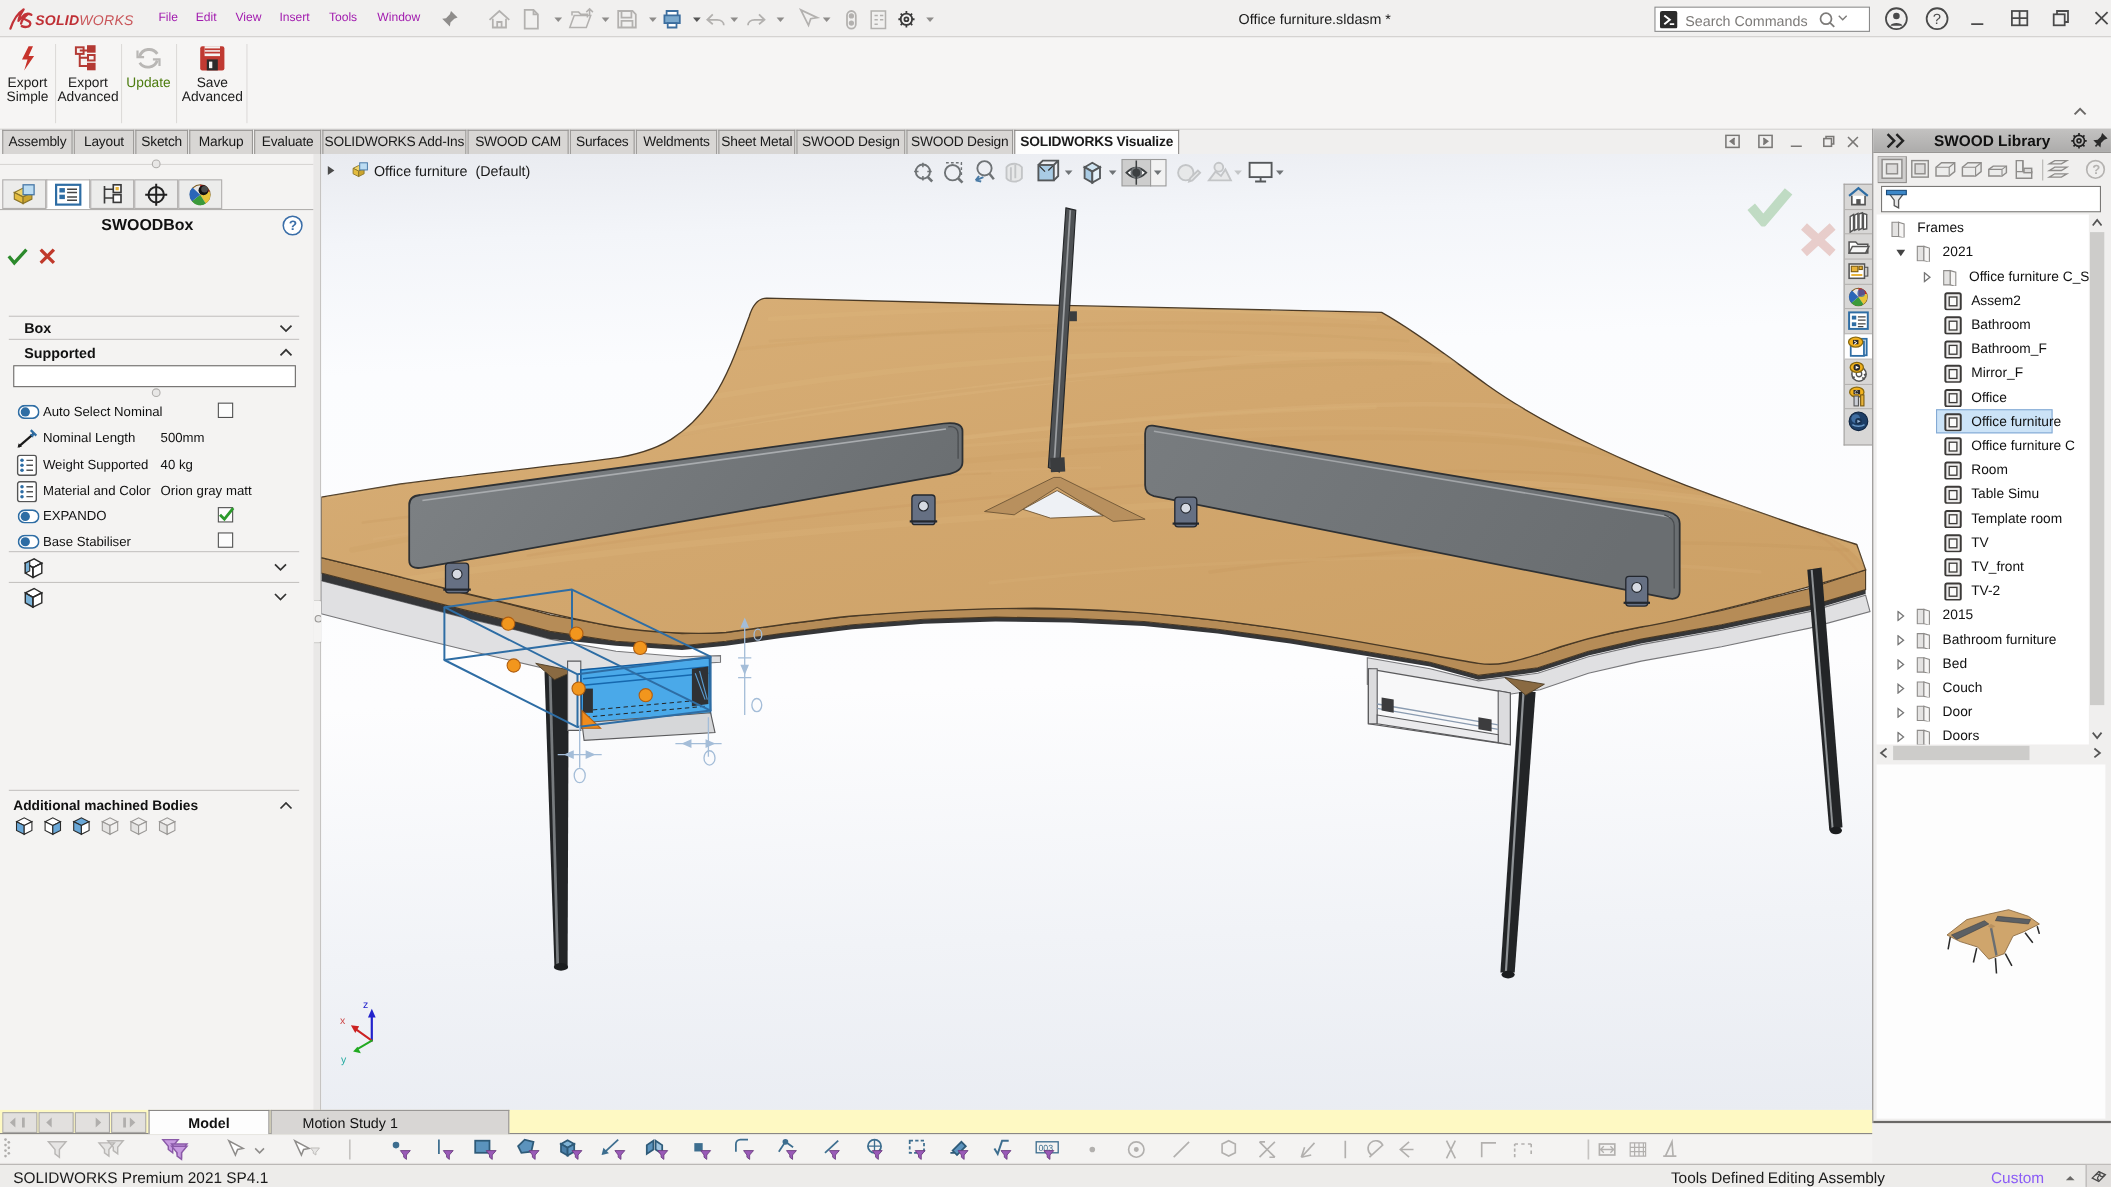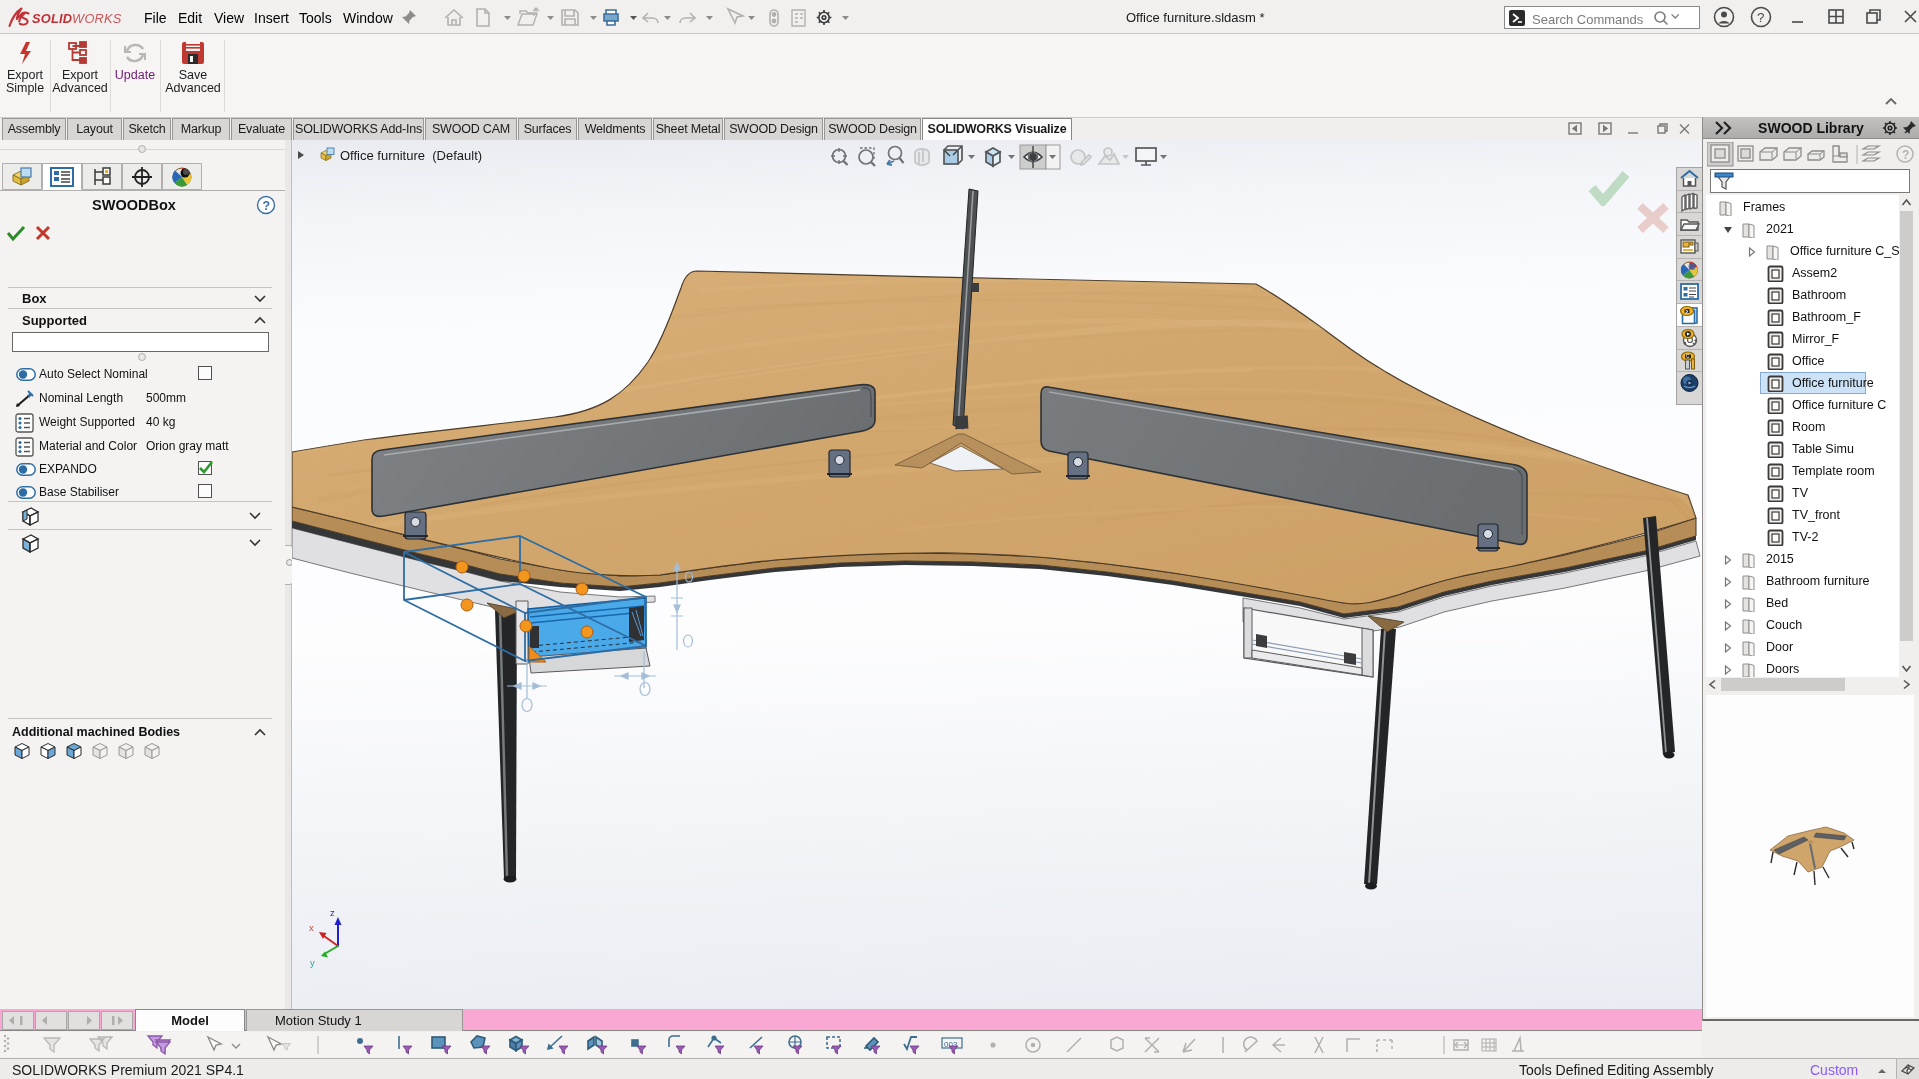--- a/index.html
+++ b/index.html
@@ -2,21 +2,21 @@
 <html><head>
 <meta charset="utf-8">
 <style>
 * { margin:0; padding:0; box-sizing:border-box; }
 html,body { width:1919px; height:1079px; overflow:hidden; font-family:"Liberation Sans",sans-serif; }
 #app { position:relative; width:1919px; height:1079px; background:#f0efee; }
 .abs { position:absolute; }
 
 
 #titlebar { position:absolute; left:0; top:0; width:1919px; height:34px; background:#f1f0ef; border-bottom:1px solid #c9c7c5; }
-#titlebar .menu { position:absolute; top:10px; font-size:14px; color:#000000; }
+#titlebar .menu { position:absolute; top:10px; font-size:11px; color:#a21caf; }
 #searchbox { position:absolute; left:1504px; top:6px; width:196px; height:23px; background:#fff; border:1px solid #8a8a8a; }
 
 
 #ribbon { position:absolute; left:0; top:34px; width:1919px; height:84px; background:#f6f5f4; border-bottom:1px solid #cecccb; }
 .rbtn { position:absolute; top:4px; text-align:center; font-size:12.5px; color:#1c1c1c; line-height:13px; }
 .rsep { position:absolute; top:6px; width:1px; height:72px; background:#dddbd9; }
 
 
 #tabrow { position:absolute; left:0; top:118px; width:1919px; height:22px; background:#f0efee; }
 .ctab { position:absolute; top:0; height:22px; background:#d8d6d4; border:1px solid #999795; border-bottom:none; font-size:12.5px; letter-spacing:-0.2px; white-space:nowrap; overflow:hidden; color:#1a1a1a; text-align:center; line-height:21px; }
@@ -44,21 +44,21 @@
 .tpcell svg { position:absolute; left:2px; top:1px; }
 .tpcell.active { background:#fff; }
 
 
 #rightpanel { position:absolute; left:1702px; top:117px; width:217px; height:904px; background:#f0efee; border-left:1px solid #8e8c8a; }
 #rphdr { position:absolute; left:0; top:0; width:216px; height:22px; background:linear-gradient(#c3c2c1,#adacab); border-bottom:1px solid #8e8c8a; }
 .treerow { position:absolute; left:0; width:196px; height:22px; font-size:12.5px; color:#111; white-space:nowrap; }
 .tico { position:absolute; top:2px; width:17px; height:17px; }
 
 
-#modeltabs { position:absolute; left:0; top:1009px; width:1702px; height:22px; background:#f9a8d4; border-bottom:1px solid #8a8886; }
+#modeltabs { position:absolute; left:0; top:1009px; width:1702px; height:22px; background:#fef9c3; border-bottom:1px solid #8a8886; }
 #filterbar { position:absolute; left:0; top:1032px; width:1702px; height:25px; background:#f4f3f2; }
 #statusbar { position:absolute; left:0; top:1058px; width:1919px; height:21px; background:#edecea; border-top:1px solid #b5b3b1; font-size:14px; color:#1a1a1a; }
 </style>
 </head>
 <body>
 <div id="app">
 
 <svg width="0" height="0" style="position:absolute">
   <defs>
     <g id="fold">
@@ -172,21 +172,21 @@
       <g fill="none" stroke="#b43a34" stroke-width="1.8">
         <rect x="2" y="3" width="7" height="6"></rect>
             <rect x="13" y="2" width="6" height="5" fill="#b43a34"></rect>
             <rect x="13" y="10" width="6" height="5"></rect>
             <rect x="13" y="18" width="6" height="5" fill="#b43a34"></rect>
         <path d="M5.5 9 v11 h7.5 M5.5 12.5 h7.5 M5.5 6 h7.5"></path>
       </g>
     </svg>
     <div>Export<br>Advanced</div>
   </div>
-  <div class="rbtn" style="left:112px;width:46px;color:#701a75">
+  <div class="rbtn" style="left:112px;width:46px;color:#4d7c0f">
     <svg width="26" height="26" viewBox="0 0 26 26" style="margin-top:2px">
       <g fill="none" stroke="#b9b7b5" stroke-width="2.6">
         <path d="M21 9 a9 9 0 0 0 -16 2 M5 17 a9 9 0 0 0 16 -2"></path>
         <path d="M3 6 v6 h6 M23 20 v-6 h-6" stroke-width="2"></path>
       </g>
     </svg>
     <div>Update</div>
   </div>
   <div class="rbtn" style="left:164px;width:58px">
     <svg width="26" height="26" viewBox="0 0 26 26" style="margin-top:2px">

